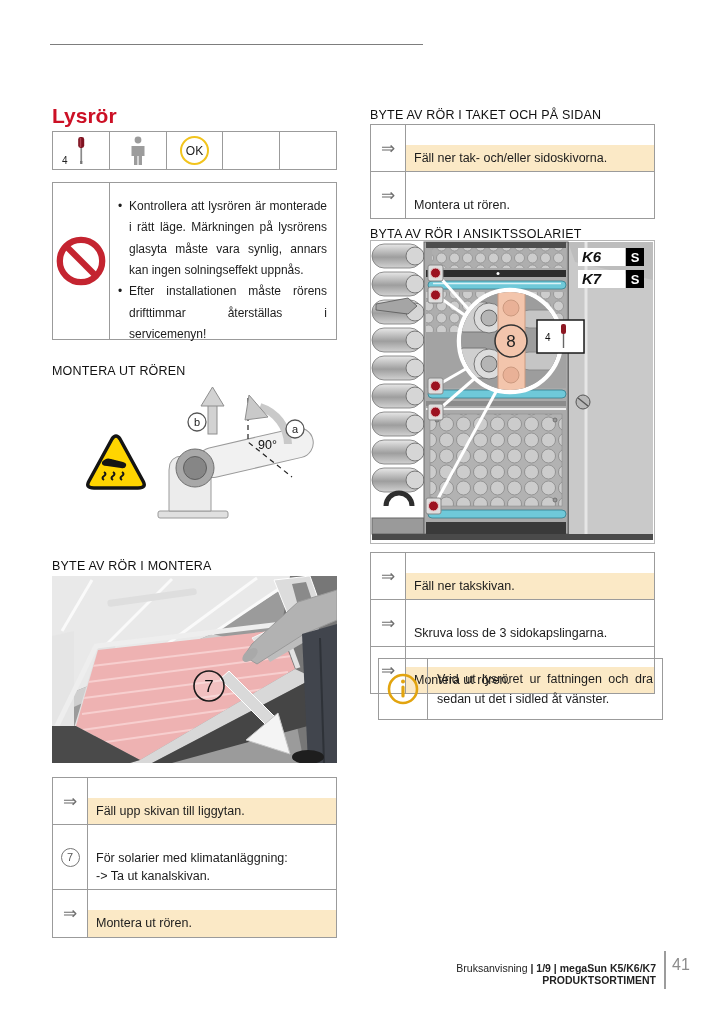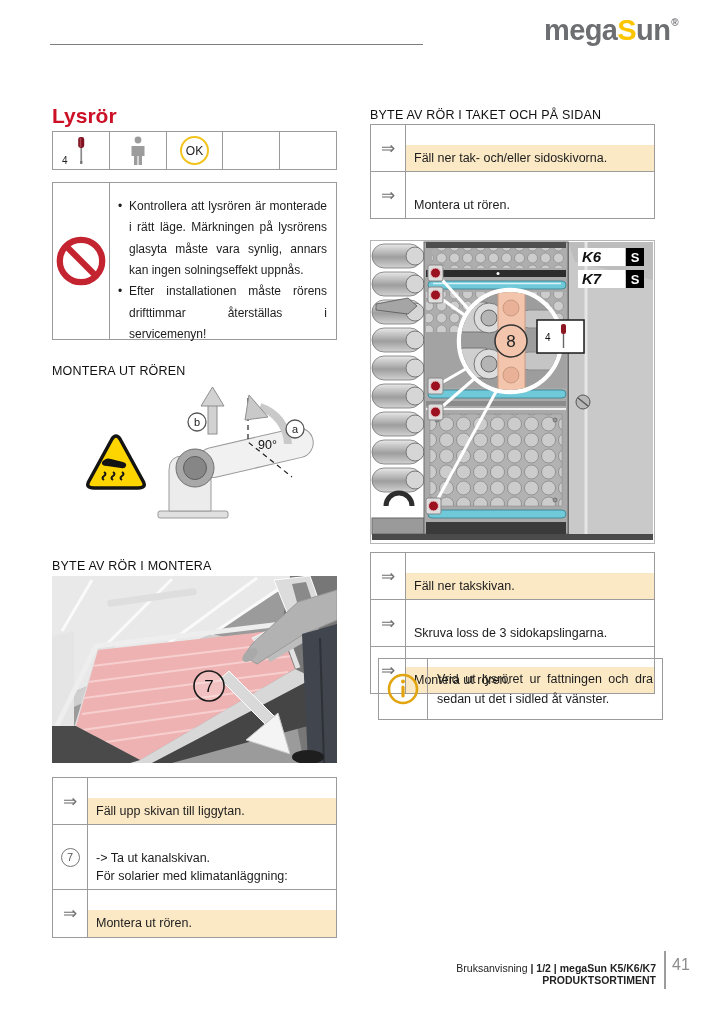--- a/index.html
+++ b/index.html
@@ -58,23 +58,20 @@
   .footer-text b { font-weight:bold; }
   .footer-rule { left:664px; top:951px; width:1.5px; height:38px; background:#9c9c9c; }
   .page-num { left:672px; top:956px; font-size:16px; color:#8c8c8c; }
 </style>
 </head>
 <body>
 
 <div class="page">
 
   <div class="abs header-rule"></div>
-  <div class="abs logo">
-    <span>mega</span><span class="s">S</span><span>un</span><sup>®</sup>
-  </div>
 
   <div class="abs red-title" style="left:52px; top:104px;">Lysrör</div>
 
   <div class="abs icon-strip">
     <div class="cell">
       <span class="tool-qty">4</span>
       <svg width="16" height="30" viewBox="0 0 16 30">
         <rect x="5.2" y="1" width="6" height="11" rx="2.4" fill="#7e1220"></rect>
         <rect x="6.8" y="2" width="1.4" height="9" fill="#b04050"></rect>
         <rect x="7.4" y="12" width="1.7" height="14" fill="#8a8a8a"></rect>
@@ -227,22 +224,22 @@
         </div>
       <div class="txt shaded">
           <span>Fäll upp skivan till liggytan.</span>
         </div>
     </div>
     <div class="step-row" style="min-height:44px;">
       <div class="mark">
           <span class="circ-mark">7</span>
         </div>
       <div class="txt">
+        <span>För solarier med klimatanläggning:</span>
         <span>-&gt; Ta ut kanalskivan.</span>
-        <span>För solarier med klimatanläggning:</span>
       </div>
     </div>
     <div class="step-row" style="min-height:26px;">
       <div class="mark">
           <span class="arrow-glyph">⇒</span>
         </div>
       <div class="txt shaded">
           <span>Montera ut rören.</span>
         </div>
     </div>
@@ -262,20 +259,21 @@
     <div class="step-row" style="min-height:26px;">
       <div class="mark">
           <span class="arrow-glyph">⇒</span>
         </div>
       <div class="txt">
           <span>Montera ut rören.</span>
         </div>
     </div>
   </div>
 
+  <div class="abs sec-heading" style="left:370px; top:227px;">BYTA AV RÖR I ANSIKTSSOLARIET</div>
 
   <div class="abs fig" style="left:370px; top:240px; width:285px; height:304px;">
     <svg width="285" height="304" viewBox="0 0 285 304">
       <defs>
         <pattern id="bub" width="13" height="12" patternUnits="userSpaceOnUse">
           <rect width="13" height="12" fill="#aeaeae"></rect>
           <circle cx="6.5" cy="6" r="5" fill="#cdcdcd" stroke="#8a8a8a" stroke-width="0.7"></circle>
         </pattern>
         <pattern id="bigbub" width="17" height="16" patternUnits="userSpaceOnUse">
           <rect width="17" height="16" fill="#b2b2b2"></rect>
@@ -445,20 +443,20 @@
         <rect x="15.4" y="13.5" width="3.2" height="12" rx="1.6" fill="#e2a40f"></rect>
         <circle cx="17" cy="9.5" r="2" fill="#e2a40f"></circle>
       </svg>
     </div>
     <div class="text-cell">Vrid ut lysröret ur fattningen och dra sedan ut det i sidled åt vänster.</div>
   </div>
 
   <div class="abs footer-text">
     <span>Bruksanvisning</span>
     <b><span>|</span>
-    <span>1/2</span>
+    <span>1/9</span>
     <span>|</span>
     <span>megaSun K5/K6/K7 PRODUKTSORTIMENT</span></b>
   </div>
   <div class="abs footer-rule"></div>
   <div class="abs page-num">41</div>
 
 </div>
 
 </body></html>

